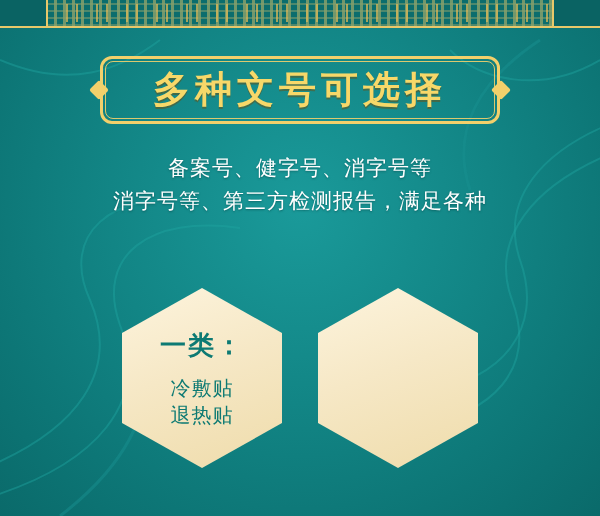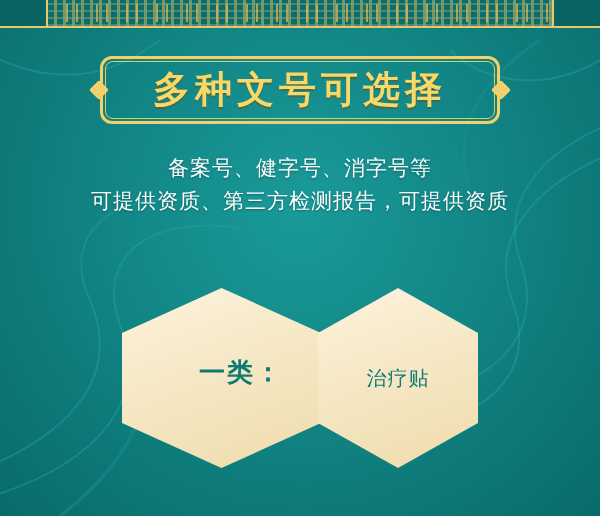--- a/index.html
+++ b/index.html
@@ -149,21 +149,21 @@
     position: absolute;
     width: 160px;
     height: 180px;
     clip-path: polygon(50% 0%, 100% 25%, 100% 75%, 50% 100%, 0% 75%, 0% 25%);
     background: linear-gradient(160deg, #fdf4dd 0%, #f6e8c6 45%, #efdcab 100%);
     display: flex;
     flex-direction: column;
     align-items: center;
     justify-content: center;
   }
-  .hex.left { left: 122px; padding-left: 39px; }
+  .hex.left { left: 122px; }
   .hex.right { left: 318px; }
   .hex-title {
     color: #0d7a73;
     font-family: "DejaVu Sans", "Liberation Sans", sans-serif;
     font-size: 26px;
     font-weight: bold;
     letter-spacing: 2px;
     margin-bottom: 12px;
   }
   .hex-item {
@@ -204,28 +204,29 @@
   <div class="title-wrap">
     <div class="title-frame-outer"></div>
     <div class="title-frame-inner"></div>
     <div class="title-notch left"></div>
     <div class="title-notch right"></div>
     <div class="title-text">多种文号可选择</div>
   </div>
 
   <div class="desc">
     <span class="desc-line">备案号、健字号、消字号等</span>
-    <span class="desc-line">可提供资质、第三方检测报告，可提供资质</span>
+    <span class="desc-line">消字号等、第三方检测报告，满足各种</span>
   </div>
 
   <div class="hexes">
 
     <div class="hex left">
       <div class="hex-title">一类：</div>
+      <div class="hex-item">冷敷贴</div>
+      <div class="hex-item">退热贴</div>
     </div>
 
     <div class="hex right">
-      <div class="hex-item">治疗贴</div>
     </div>
 
   </div>
 
 </div>
 
 </body></html>

